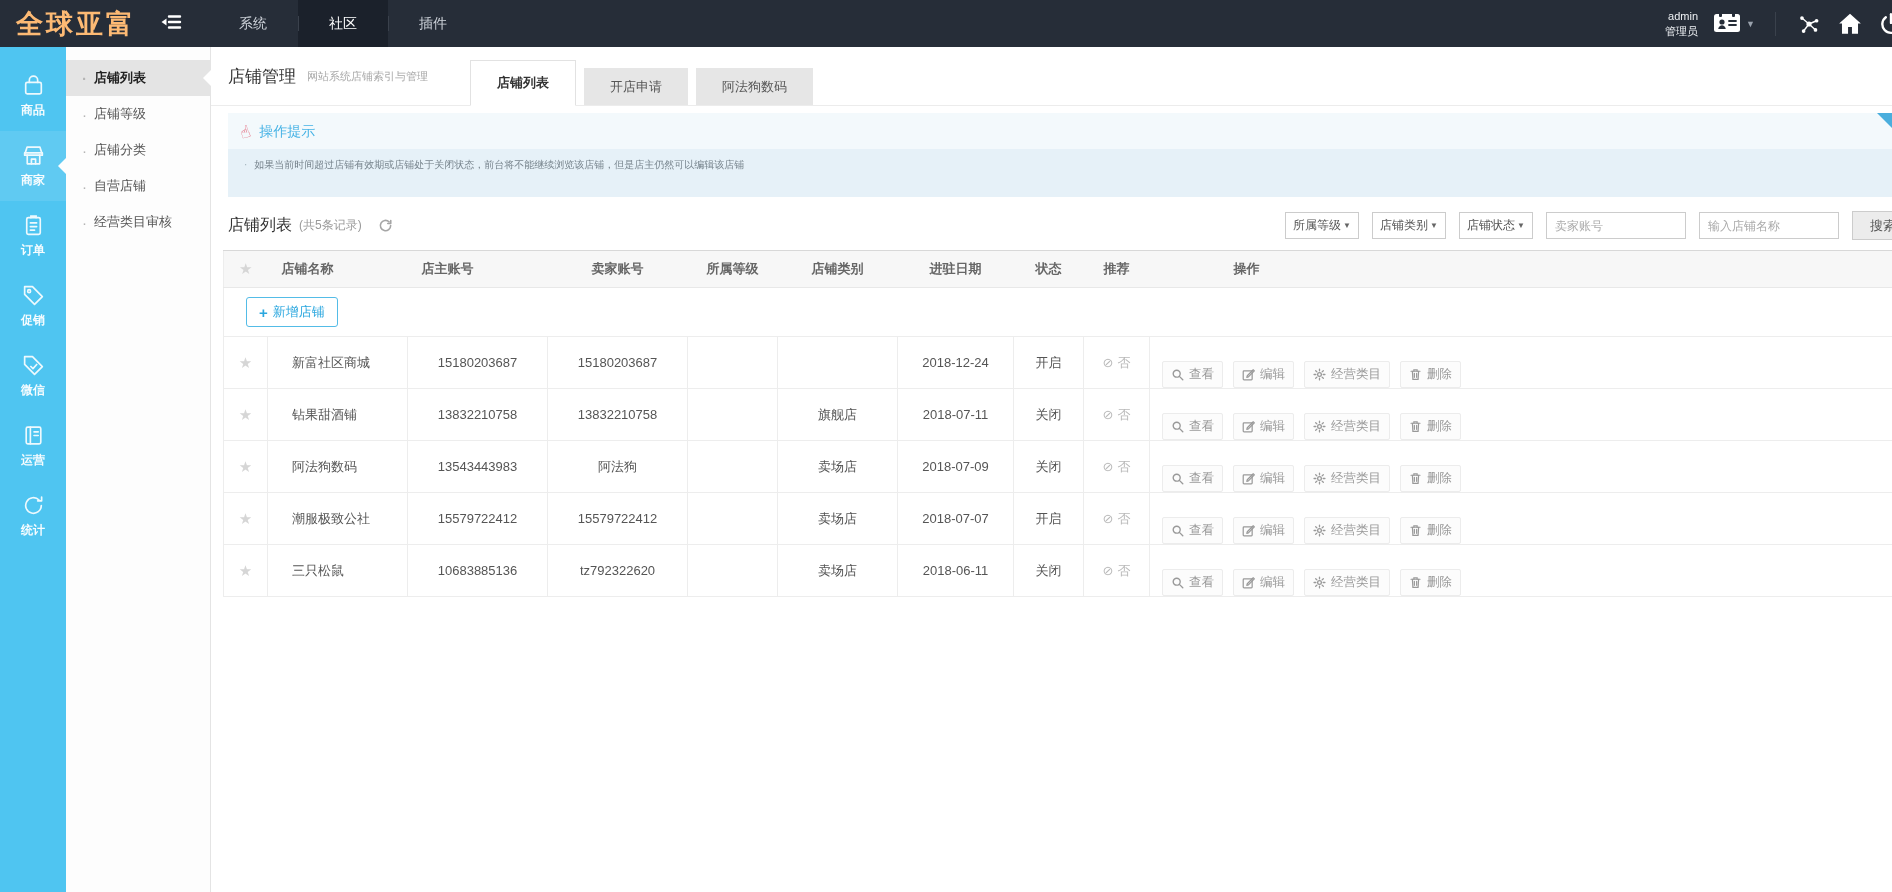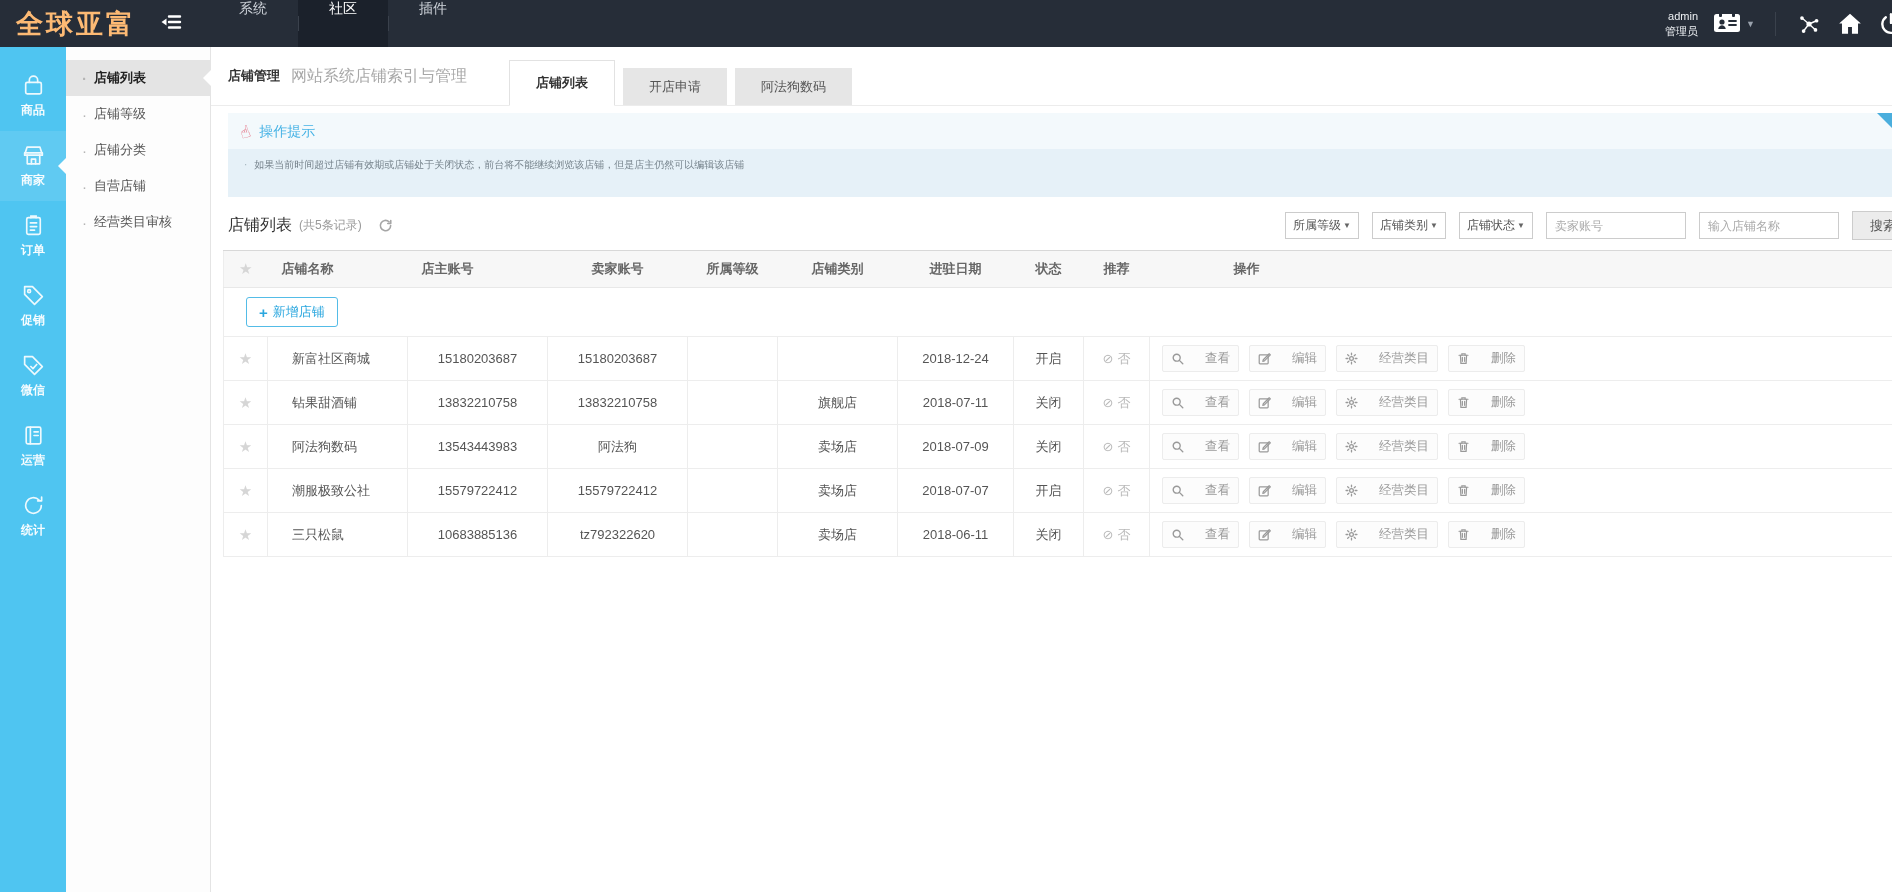--- a/index.html
+++ b/index.html
@@ -4,21 +4,21 @@
 <style>
   * { margin:0; padding:0; box-sizing:border-box; }
   html,body { width:1892px; height:892px; overflow:hidden; font-family:"Liberation Sans","DejaVu Sans",sans-serif; background:#fff; }
   .screen { position:relative; width:1892px; height:892px; overflow:hidden; background:#fff; }
 
   
   .topbar { height:47px; background:#262d38; display:flex; align-items:stretch; }
   .logo { display:flex; align-items:center; padding-left:16px; font-size:27px; font-weight:900; letter-spacing:3px; color:#fdba74; }
   .collapse-btn { display:flex; align-items:center; justify-content:center; width:46px; margin-left:12px; cursor:pointer; }
   .topnav { display:flex; margin-left:14px; }
-  .topnav-item { position:relative; display:flex; padding:0 31px; color:#cdd2d9; font-size:14px; cursor:pointer; }
+  .topnav-item { position:relative; display:flex; align-items:center; padding:0 31px; color:#cdd2d9; font-size:14px; cursor:pointer; }
   .topnav-item + .topnav-item::before { content:""; position:absolute; left:0; top:16px; height:15px; width:1px; background:#3a414c; }
   .topnav-item.active { background:#1b212b; color:#fff; }
   .topbar-right { margin-left:auto; display:flex; align-items:center; gap:15px; }
   .user-text { text-align:right; font-size:11px; color:#eef1f4; line-height:1.3; cursor:pointer; }
   .idcard-wrap { display:flex; align-items:center; gap:5px; cursor:pointer; }
   .top-caret { color:#9aa2ad; font-size:9px; }
   .top-sep { width:1px; height:24px; background:#3a414c; margin:0 5px; }
   .top-icon { display:flex; align-items:center; cursor:pointer; }
   .power-icon { margin-right:-12px; }
 
@@ -38,22 +38,22 @@
   .submenu-item .dot { color:#b5b5b5; margin-right:7px; font-size:15px; line-height:1; }
   .submenu-item.active { background:#e4e4e4; color:#222; font-weight:bold; }
   .submenu-item.active::after { content:""; position:absolute; right:-1px; top:50%; margin-top:-8px;
        border-top:8px solid transparent; border-bottom:8px solid transparent; border-right:8px solid #fff; }
 
   .content { flex:1; background:#fff; position:relative; overflow:hidden; }
 
   
   .page-head { height:59px; border-bottom:1px solid #ececec; display:flex; align-items:flex-end; padding-left:17px; }
   .title-wrap { display:flex; align-items:center; height:100%; }
-  .page-title { font-size:13px; font-weight:bold; color:#333; }
-  .page-subtitle { font-size:16px; color:#a8a8a8; margin-left:11px; }
+  .page-title { font-size:17px; font-weight:normal; color:#333; }
+  .page-subtitle { font-size:11px; color:#a8a8a8; margin-left:11px; }
   .tabs { display:flex; gap:8px; margin-left:42px; align-items:flex-end; }
   .tab { background:#e6e6e6; color:#555; font-size:13px; height:37px; padding:0 26px; display:flex; align-items:center; cursor:pointer; }
   .tab.active { background:#fff; border:1px solid #e2e2e2; border-bottom:1px solid #fff; height:46px; margin-bottom:-1px; font-weight:bold; color:#333; }
 
   
   .notice { margin:7px 0 0 17px; position:relative; background:#f3f9fc; }
   .notice::after { content:""; position:absolute; top:0; right:0; border-top:15px solid #4aaedd; border-left:15px solid transparent; }
   .notice-title { display:flex; align-items:center; gap:9px; padding:10px 14px 8px 12px; color:#45b2e5; font-size:14px; }
   .hand-icon { color:#e0556a; font-size:17px; line-height:1; transform:rotate(-18deg); }
   .notice-body { background:#e6f1f8; color:#76838c; font-size:10px; padding:9px 14px 25px 16px; }
@@ -82,21 +82,21 @@
   .l { text-align:left; padding-left:24px; }
   .hl { text-align:left; padding-left:14px;margin-top:16px; }
   .star { color:#d6d6d6; font-size:15px; cursor:pointer; }
   .add-row td { border-right:none; padding:9px 0 9px 22px; }
   .add-btn { display:inline-flex; align-items:center; gap:5px; border:1px solid #54bce7; color:#2ba7df; background:#fff; border-radius:3px; padding:5px 12px; font-size:13px; cursor:pointer; }
   .add-btn .plus { font-weight:bold; font-size:15px; line-height:1; }
   .no-wrap { color:#b9b9b9; }
   .no-wrap .slash { font-size:13px; margin-right:4px; }
   .actions-cell { padding-left:12px; }
   .actions { display:flex; align-items:center; gap:10px; }
-  .act-btn { display:inline-flex; align-items:center; gap:21px; border:1px solid #ececec; background:#fcfcfc; color:#999; border-radius:2px; padding:4px 8px; font-size:12.5px; cursor:pointer; }
+  .act-btn { display:inline-flex; align-items:center; gap:5px; border:1px solid #ececec; background:#fcfcfc; color:#999; border-radius:2px; padding:4px 8px; font-size:12.5px; cursor:pointer;margin-top:24px; }
   .act-btn svg { flex-shrink:0; }
 
   
   .statusbar { position:absolute; left:0; bottom:0; width:637px; height:21px; background:#f1f1f1; border:1px solid #bfbfbf; border-left:none; border-bottom:none; display:flex; align-items:center; padding-left:4px; font-size:12px; color:#555; z-index:60; }
 </style>
 </head>
 <body>
 
 <div class="screen">
 

